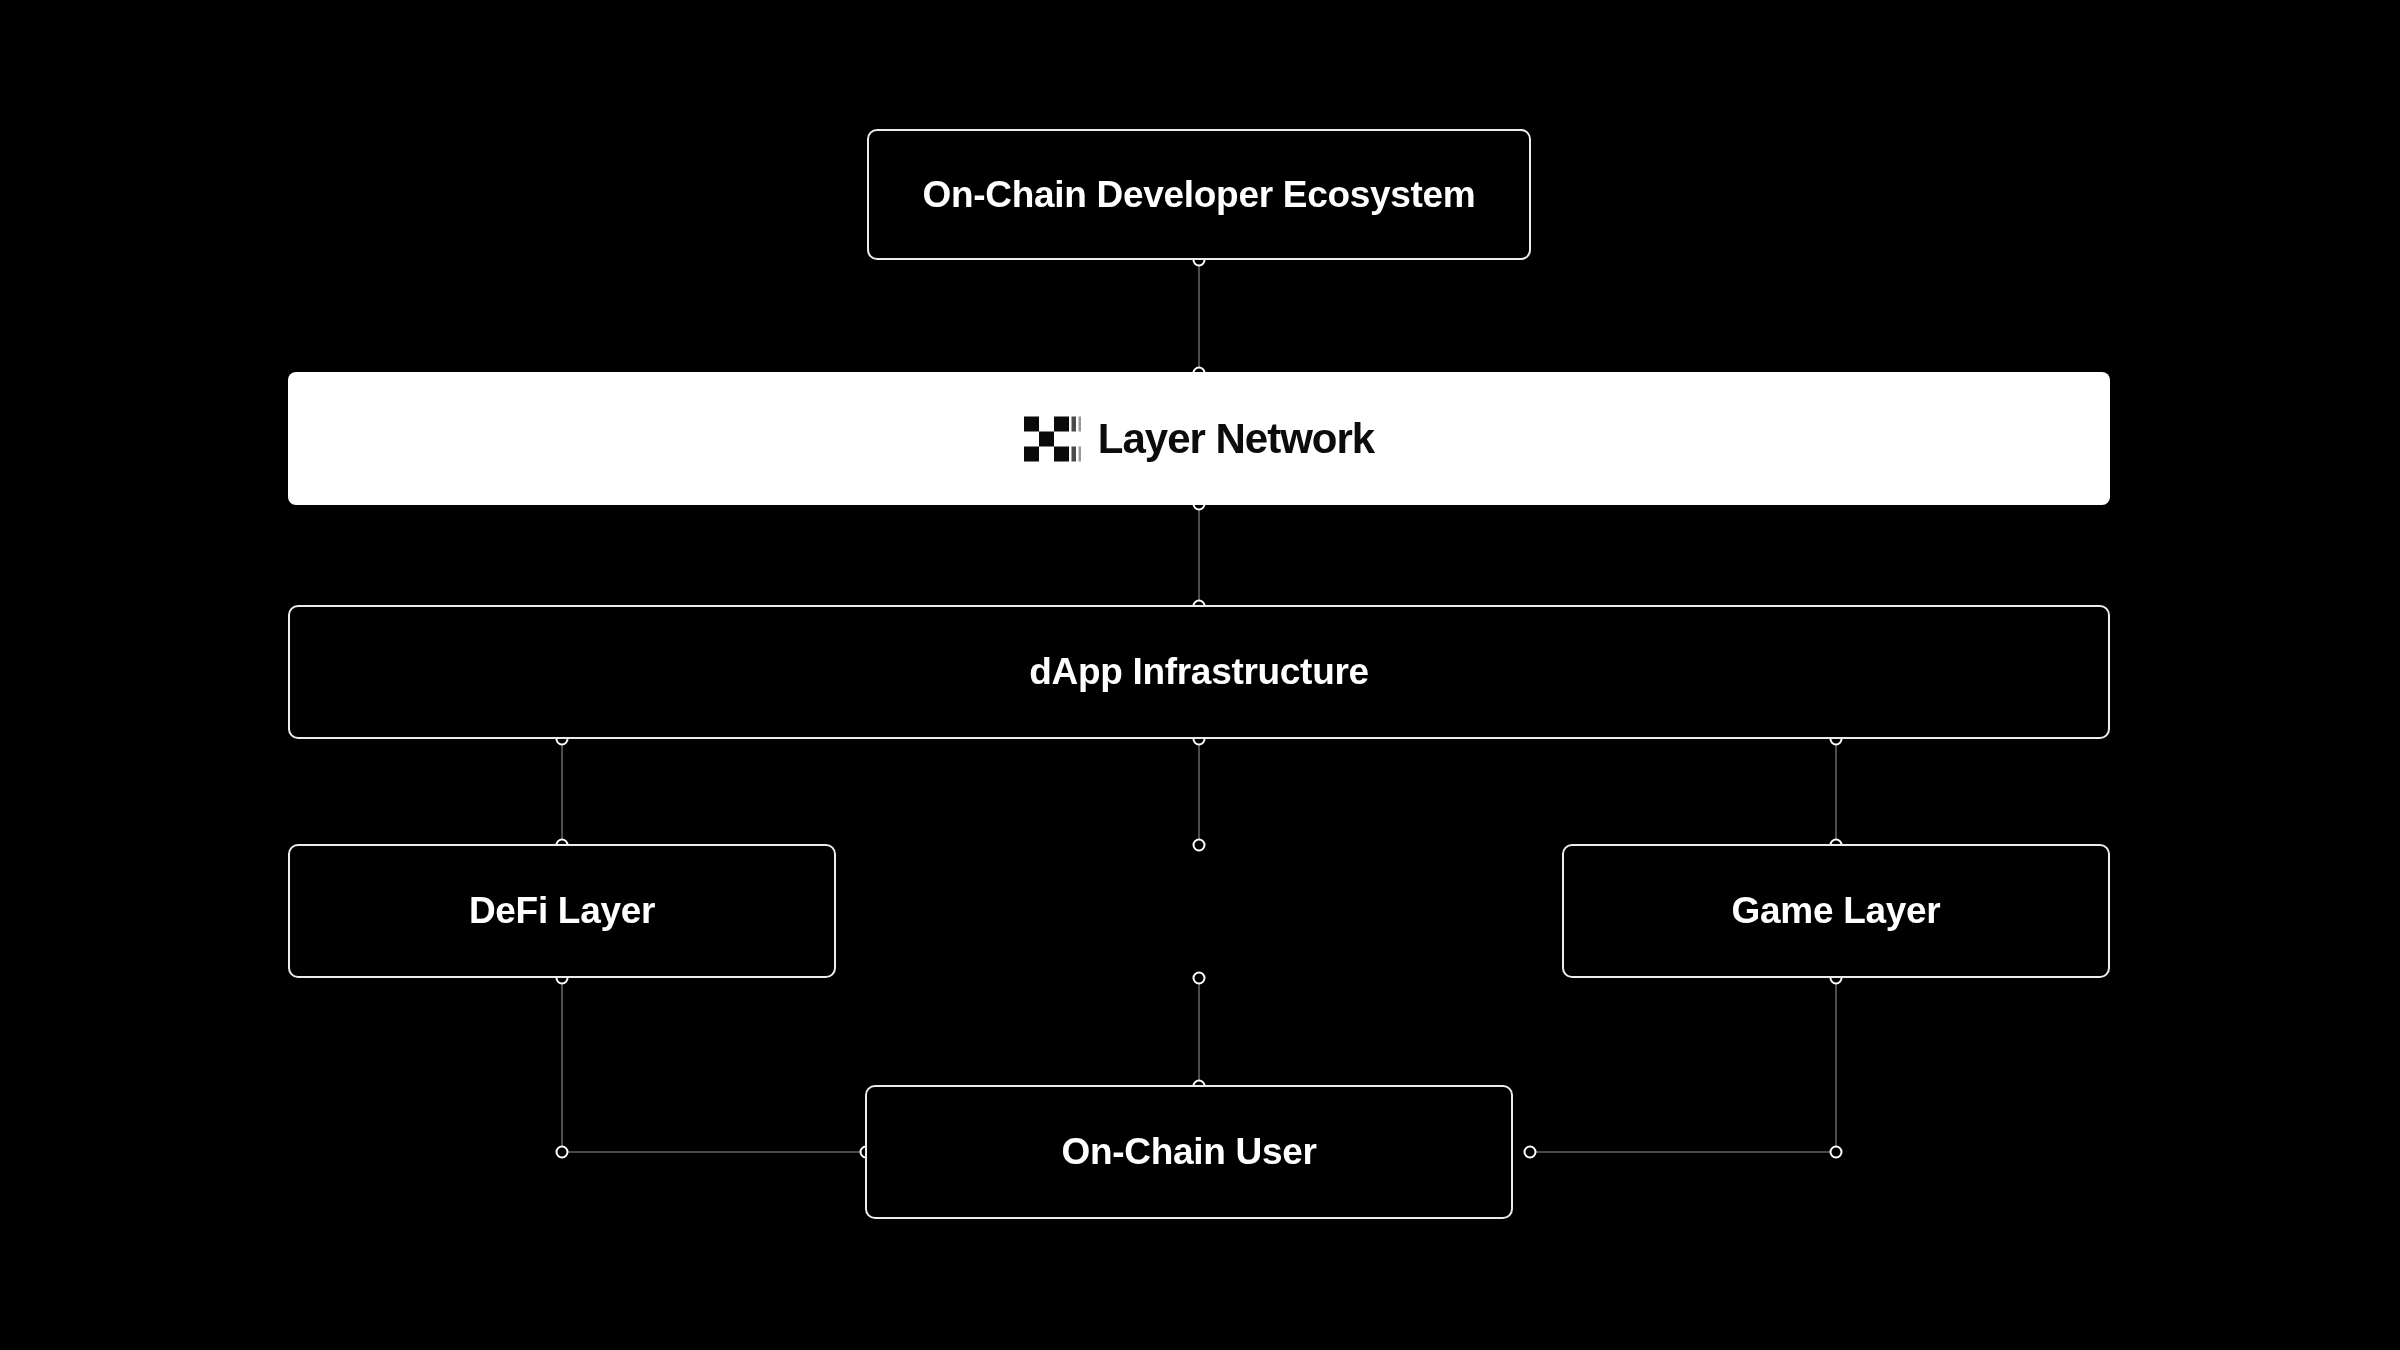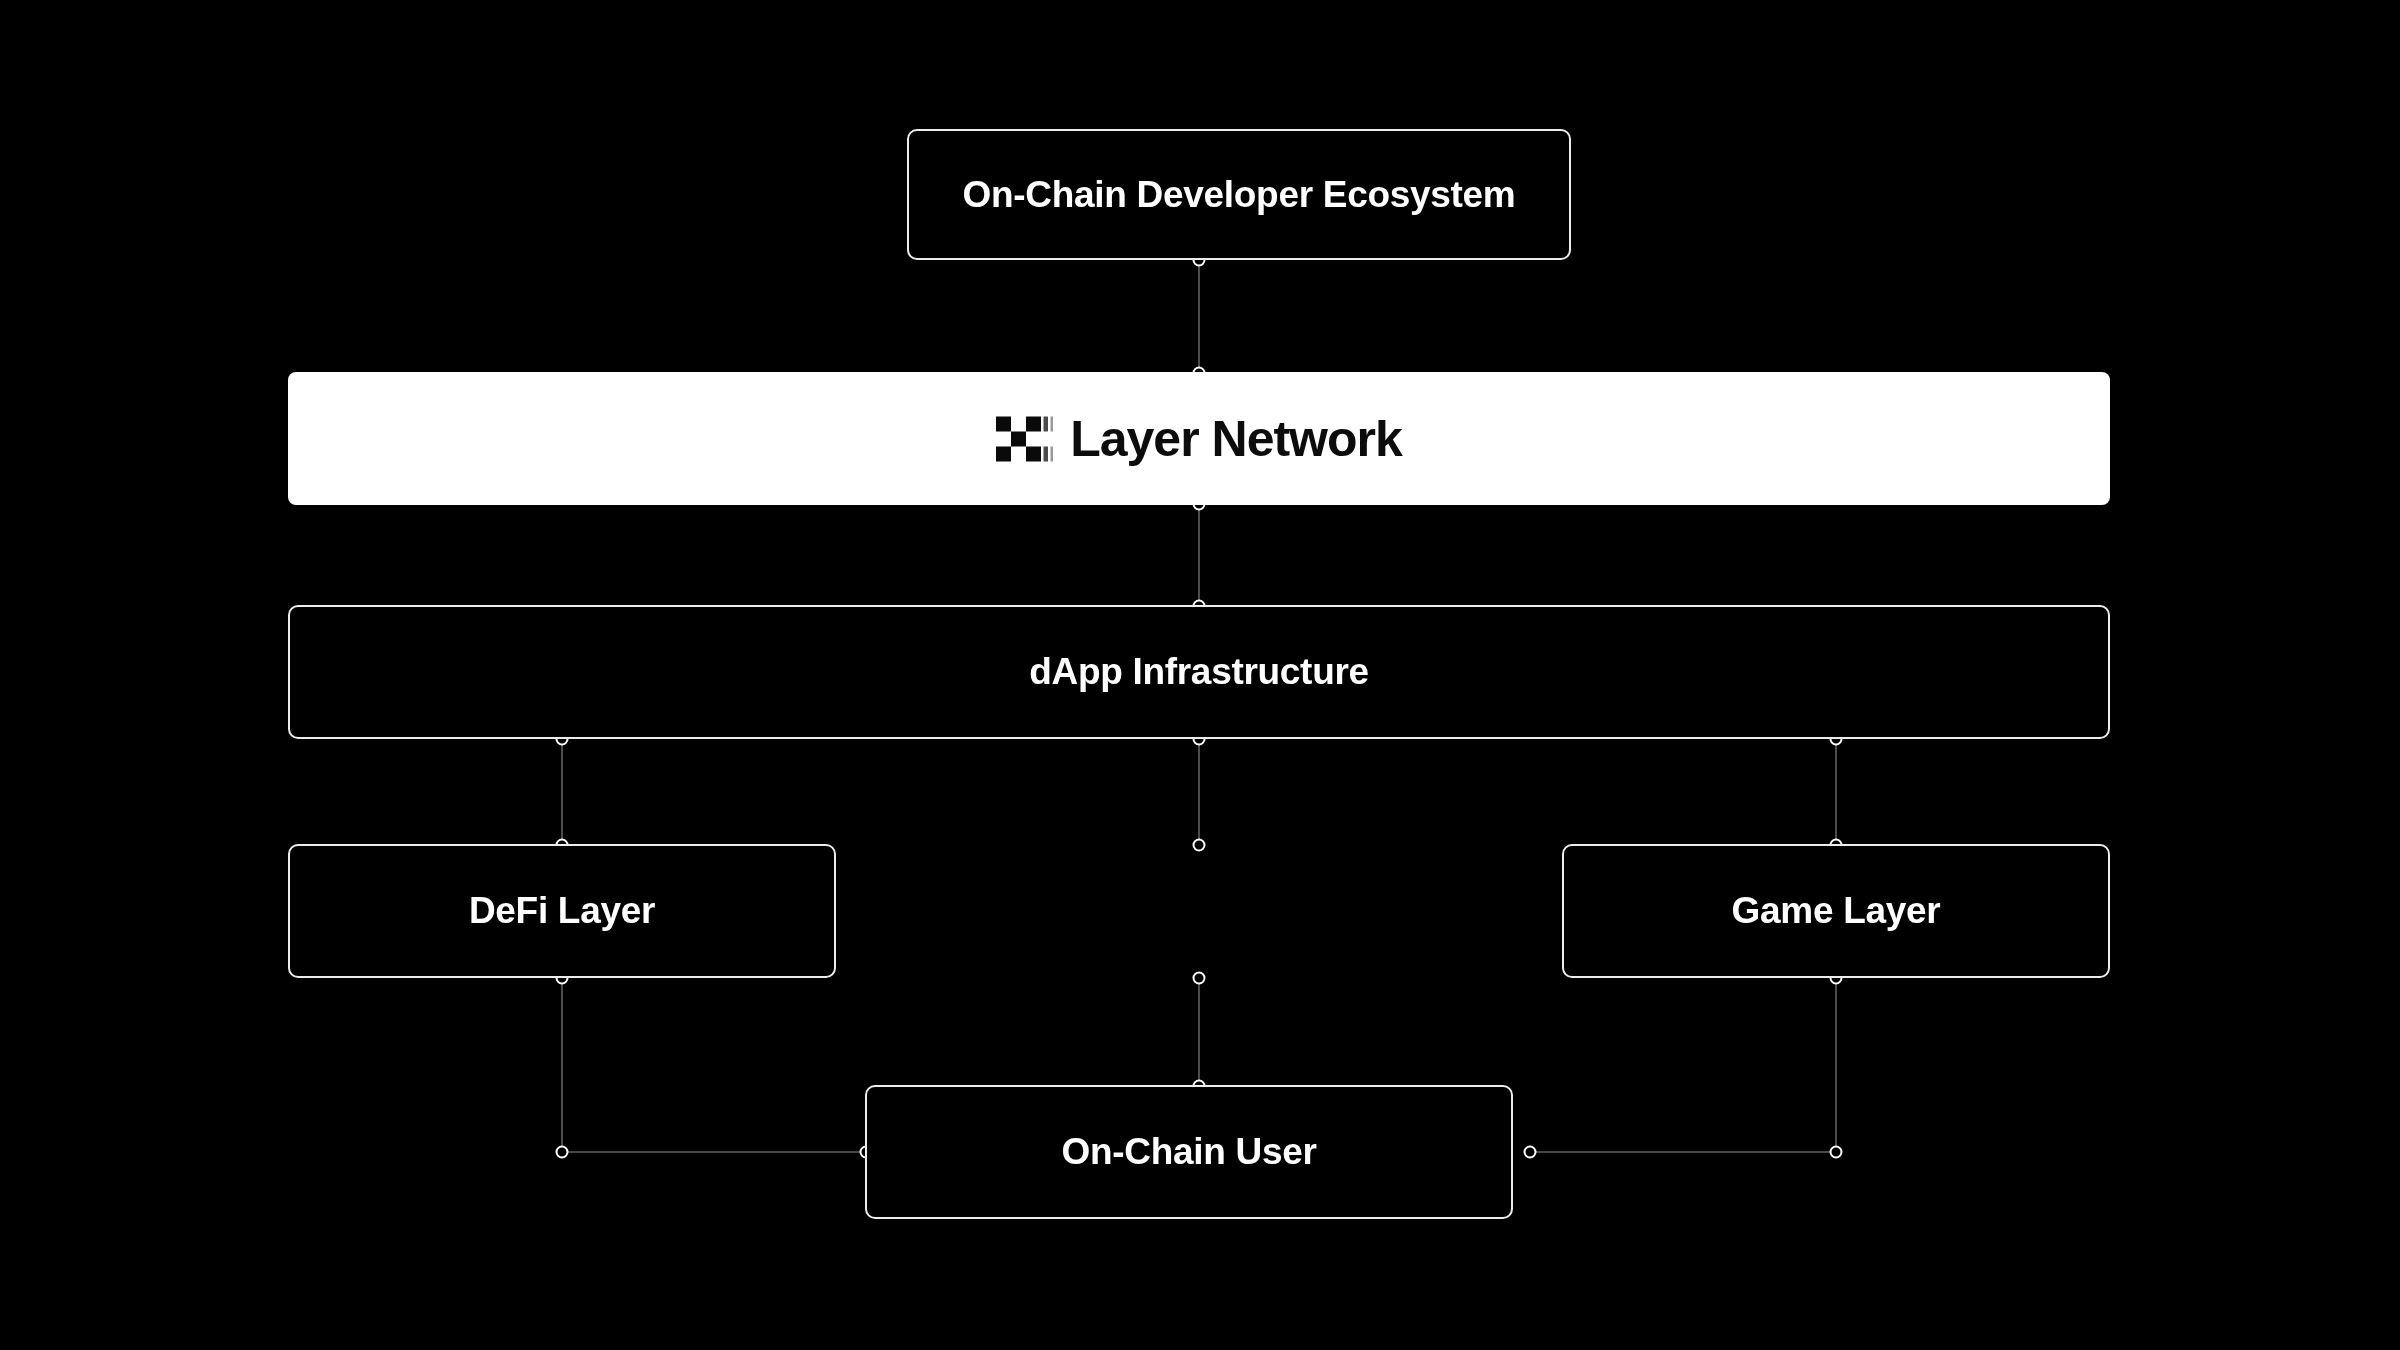--- a/index.html
+++ b/index.html
@@ -39,29 +39,29 @@
     white-space: nowrap;
   }
   .node-box.highlight {
     background: #ffffff;
     border: none;
     border-radius: 8px;
     gap: 16px;
   }
   .node-box.highlight .box-label {
     color: #0c0c0c;
-    font-size: 50px;
+    font-size: 42px;
     letter-spacing: -1px;
   }
   .logo-icon {
     display: block;
     flex: 0 0 auto;
   }
   
-  #box-ecosystem { left: 867px;  top: 129px;  width: 664px;  height: 131px; margin-left: 40px; }
+  #box-ecosystem { left: 867px;  top: 129px;  width: 664px;  height: 131px; }
   #box-network   { left: 288px;  top: 372px;  width: 1822px; height: 133px; }
   #box-dapp      { left: 288px;  top: 605px;  width: 1822px; height: 134px; }
   #box-defi      { left: 288px;  top: 844px;  width: 548px;  height: 134px; }
   #box-dex       { left: 865px;  top: 844px;  width: 666px;  height: 134px; }
   #box-game      { left: 1562px; top: 844px;  width: 548px;  height: 134px; }
   #box-user      { left: 865px;  top: 1085px; width: 648px;  height: 134px; }
 
   .connector { stroke: #616161; stroke-width: 1.6; }
   .handle    { fill: #000000; stroke: #ffffff; stroke-width: 2; }
 </style>

